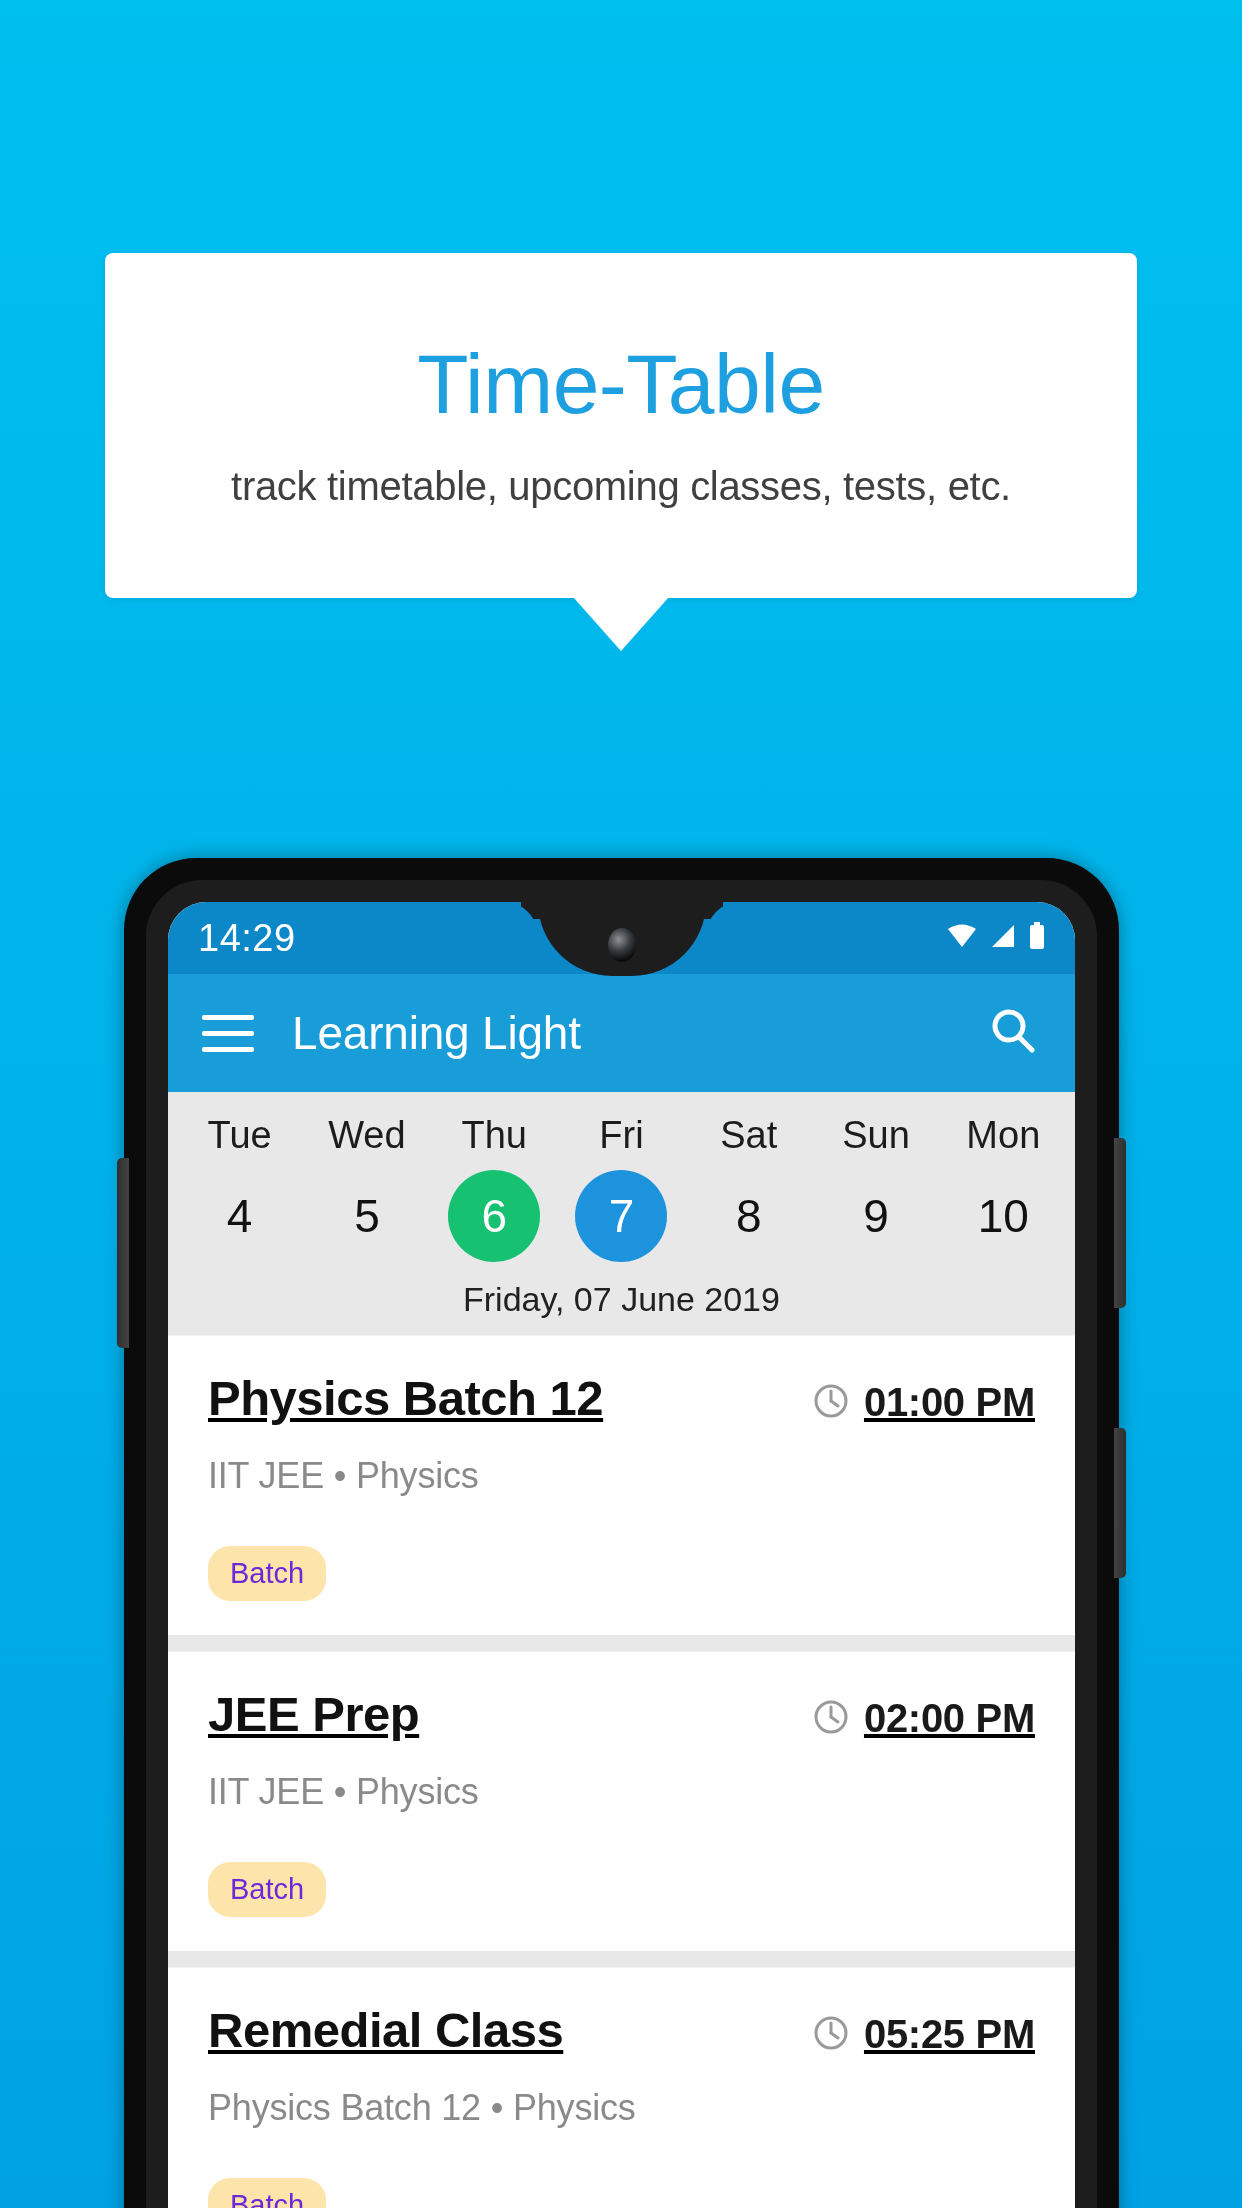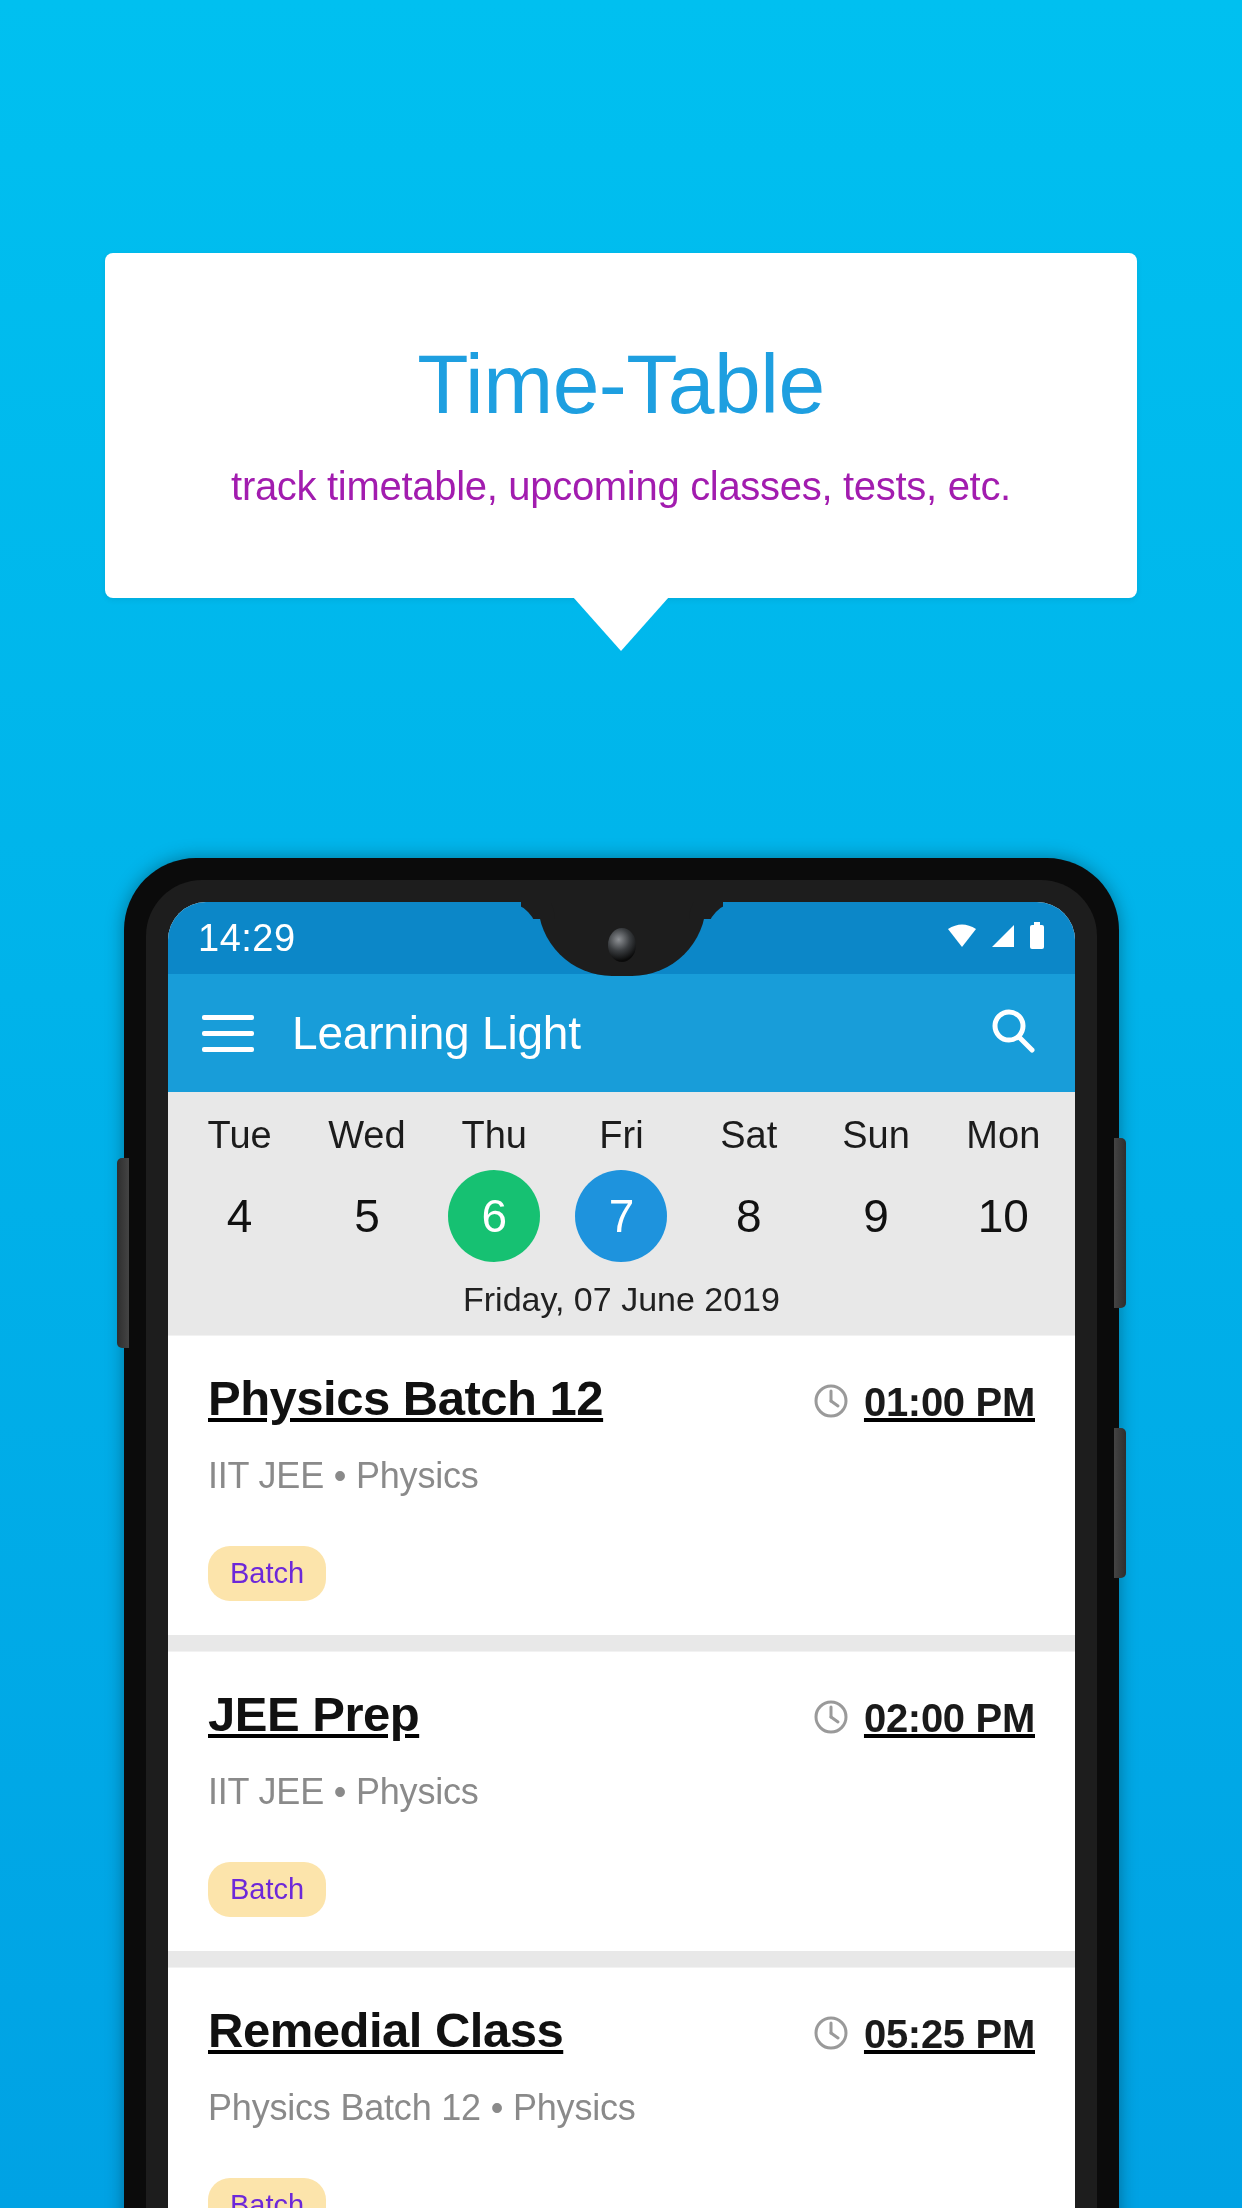--- a/index.html
+++ b/index.html
@@ -24,21 +24,21 @@
   #promo-title {
     font-size:84px;
     color:#1e9fe0;
     font-weight:400;
     letter-spacing:-0.5px;
     line-height:1;
     margin-bottom:38px;
   }
   #promo-subtitle {
     font-size:40px;
-    color:#a21caf;
+    color:#404040;
     font-weight:400;
     letter-spacing:-0.3px;
   }
   #promo-tail {
     position:absolute;
     left:50%; top:597px;
     transform:translateX(-50%);
     width:0; height:0;
     border-left:48px solid transparent;
     border-right:48px solid transparent;

